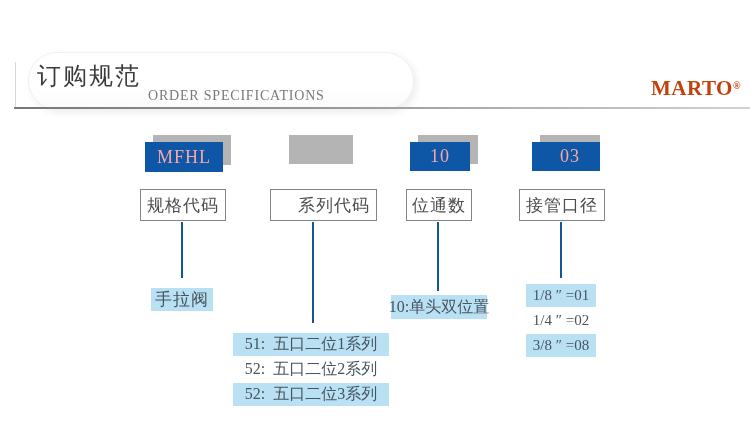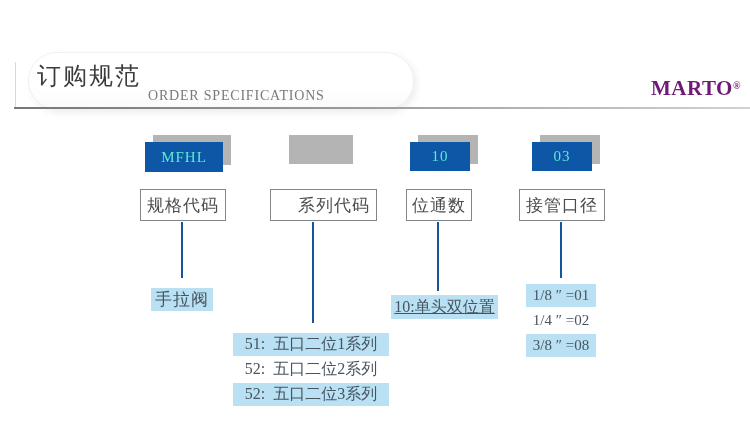--- a/index.html
+++ b/index.html
@@ -21,37 +21,37 @@
   .title-en{
     position:absolute;left:148px;top:88px;font-size:14px;letter-spacing:0.8px;
     color:#7a7a7a;
   }
   .header-rule{
     position:absolute;left:14px;top:107px;width:736px;height:2px;
     background:linear-gradient(90deg,#777777 0%,#9a9a9a 45%,#d2d2d2 100%);
   }
   .brand{
     position:absolute;left:651px;top:76px;font-size:21px;font-weight:bold;
-    color:#701a75;letter-spacing:0.5px;
+    color:#c2410c;letter-spacing:0.5px;
   }
   .brand sup{font-size:10px;vertical-align:6px;}
   
   .shadowbox{position:absolute;background:#b4b4b4;}
   .codebox{
-    position:absolute;background:#0e56a6;color:#5eead4;font-size:15px;
+    position:absolute;background:#0e56a6;color:#fca5a5;font-size:18px;
     letter-spacing:1px;display:flex;align-items:center;justify-content:center;
   }
   .sh1{left:153px;top:135px;width:78px;height:30px;}
   .sh2{left:289px;top:135px;width:64px;height:29px;}
   .sh3{left:418px;top:135px;width:60px;height:29px;}
   .sh4{left:540px;top:135px;width:60px;height:29px;}
   .cb1{left:145px;top:142px;width:78px;height:30px;}
   .cb2{left:281px;top:142px;width:64px;height:29px;}
   .cb3{left:410px;top:142px;width:60px;height:29px;}
-  .cb4{left:532px;top:142px;width:60px;height:29px;}
+  .cb4{left:532px;top:142px;width:60px;height:29px;padding-left:8px;}
   
   .labelbox{
     position:absolute;background:#ffffff;border:1px solid #858585;
     color:#4d4d4d;font-size:17px;letter-spacing:1px;
     display:flex;align-items:center;justify-content:center;
   }
   .lb1{left:140px;top:189px;width:84px;height:30px;}
   .lb2{left:270px;top:189px;width:84px;height:30px;padding-left:21px;}
   .lb3{left:406px;top:189px;width:64px;height:30px;font-family:Liberation Mono, monospace;}
   .lb4{left:519px;top:189px;width:84px;height:30px;}
@@ -61,21 +61,21 @@
   .vl2{left:312px;top:222px;height:101px;}
   .vl3{left:437px;top:222px;height:69px;}
   .vl4{left:560px;top:222px;height:56px;}
   
   .note{
     color:#475560;white-space:pre;display:flex;align-items:center;
     justify-content:center;
   }
   .note.hl{background:#b9e1f3;}
   .n-hand{position:absolute;left:151px;top:288px;width:62px;height:23px;font-size:17px;letter-spacing:1px;}
-  .n-pos{position:absolute;left:391px;top:295px;width:107px;height:24px;font-size:16px;text-decoration:underline;}
+  .n-pos{position:absolute;left:391px;top:295px;width:96px;height:24px;font-size:16px;}
   .notes-stack{position:absolute;display:flex;flex-direction:column;}
   .ns2{left:233px;top:333px;width:156px;}
   .ns2 .note{height:23px;margin-bottom:2px;font-size:16px;}
   .ns4{left:526px;top:284px;width:70px;}
   .ns4 .note{height:23px;margin-bottom:2px;font-size:15px;}
 </style>
 </head>
 <body>
 
 <div id="page">

